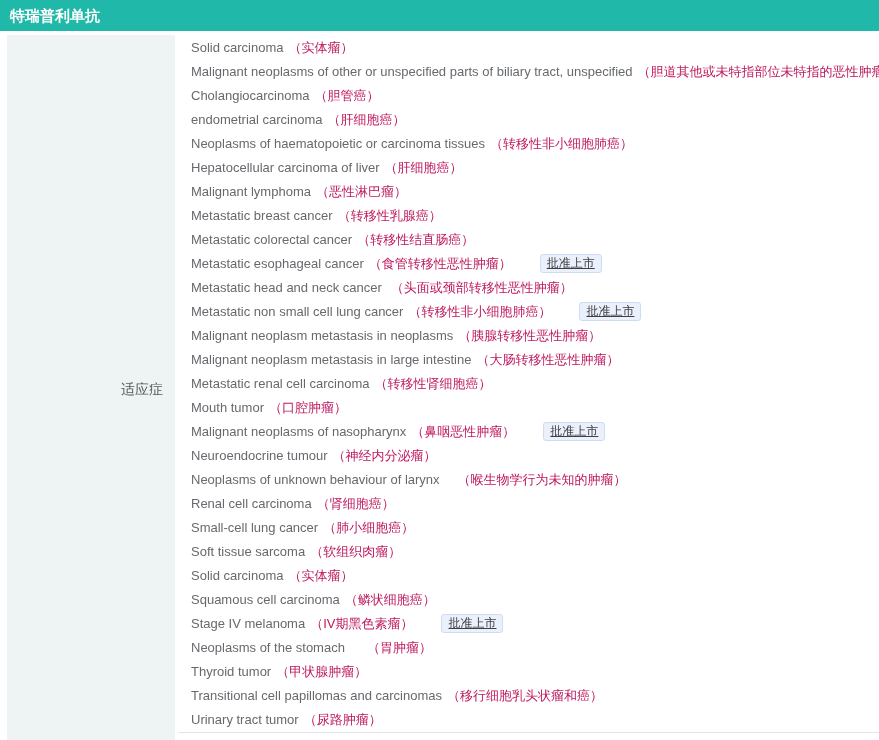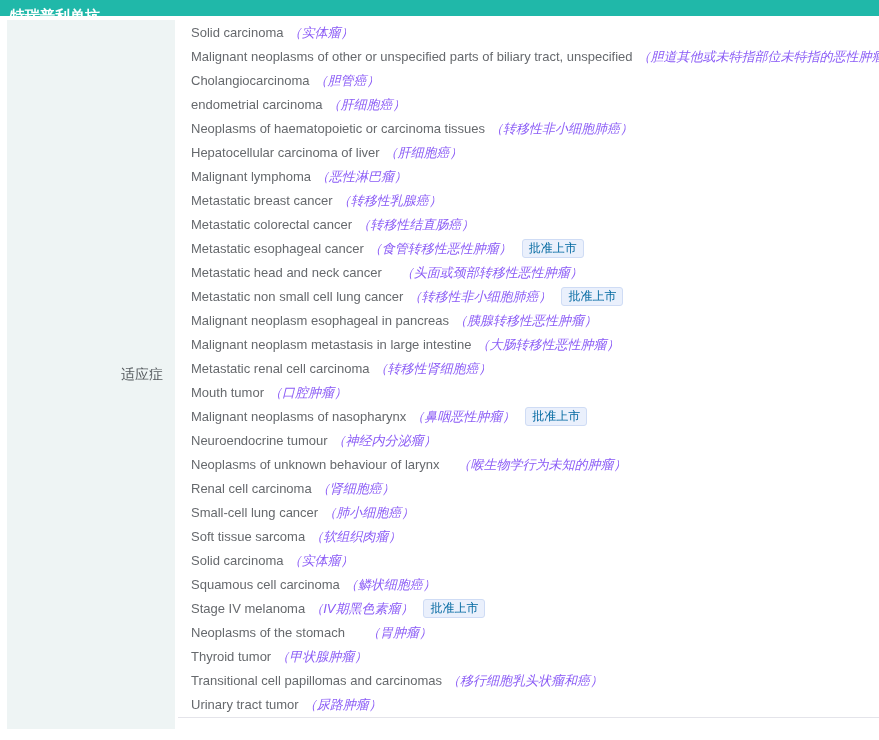--- a/index.html
+++ b/index.html
@@ -5,21 +5,21 @@
   html, body {
     margin: 0;
     padding: 0;
     background: #ffffff;
     width: 879px;
     height: 740px;
     overflow: hidden;
     font-family: "Liberation Sans", "DejaVu Sans", sans-serif;
   }
   .header-bar {
-    height: 16px;
+    height: 31px;
     background: #20b8a9;
     color: #ffffff;
     font-size: 15px;
     font-weight: bold;
     line-height: 31px;
     padding: 0 10px;
     box-sizing: border-box;
   }
   .table-wrap {
     display: flex;
@@ -53,33 +53,34 @@
     align-self: flex-start;
     width: 100%;
   }
   .indication-row {
     line-height: 24px;
     height: 24px;
     font-size: 13px;
     color: #66696d;
     white-space: nowrap;
   }
-  .cn-name { color: #8b5cf6; font-style: italic; }
+  .cn-name { color: #be185d; }
   .approval-badge {
     display: inline-block;
-    margin-left: 10px;
+    margin-left: 28px;
     font-size: 12px;
     line-height: 17px;
     padding: 0 6px;
-    color: #0369a1;
+    color: #404040;
     background: #eaf0fc;
     border: 1px solid #cfdcf5;
     border-radius: 3px;
     vertical-align: 1px;
     cursor: pointer;
+    text-decoration: underline;
   }
 </style>
 </head>
 <body>
 
 <div class="header-bar">
   <span>特瑞普利单抗</span>
 </div>
 
 <div class="table-wrap">
@@ -122,29 +123,29 @@
 
   <div class="indication-row">
     <span class="en-name">Metastatic colorectal cancer</span><span class="cn-name" style="margin-left: 5px;">（转移性结直肠癌）</span>
   </div>
 
   <div class="indication-row">
     <span class="en-name">Metastatic esophageal cancer</span><span class="cn-name" style="margin-left: 5px;">（食管转移性恶性肿瘤）</span><span class="approval-badge" style="display: inline-block;">批准上市</span>
   </div>
 
   <div class="indication-row">
-    <span class="en-name">Metastatic head and neck cancer</span><span class="cn-name" style="margin-left: 19px;">（头面或颈部转移性恶性肿瘤）</span>
+    <span class="en-name">Metastatic head and neck cancer</span><span class="cn-name" style="margin-left: 9px;">（头面或颈部转移性恶性肿瘤）</span>
   </div>
 
   <div class="indication-row">
     <span class="en-name">Metastatic non small cell lung cancer</span><span class="cn-name" style="margin-left: 5px;">（转移性非小细胞肺癌）</span><span class="approval-badge" style="display: inline-block;">批准上市</span>
   </div>
 
   <div class="indication-row">
-    <span class="en-name">Malignant neoplasm esophageal in pancreas</span><span class="cn-name" style="margin-left: 5px;">（胰腺转移性恶性肿瘤）</span>
+    <span class="en-name">Malignant neoplasm metastasis in neoplasms</span><span class="cn-name" style="margin-left: 5px;">（胰腺转移性恶性肿瘤）</span>
   </div>
 
   <div class="indication-row">
     <span class="en-name">Malignant neoplasm metastasis in large intestine</span><span class="cn-name" style="margin-left: 5px;">（大肠转移性恶性肿瘤）</span>
   </div>
 
   <div class="indication-row">
     <span class="en-name">Metastatic renal cell carcinoma</span><span class="cn-name" style="margin-left: 5px;">（转移性肾细胞癌）</span>
   </div>
 

